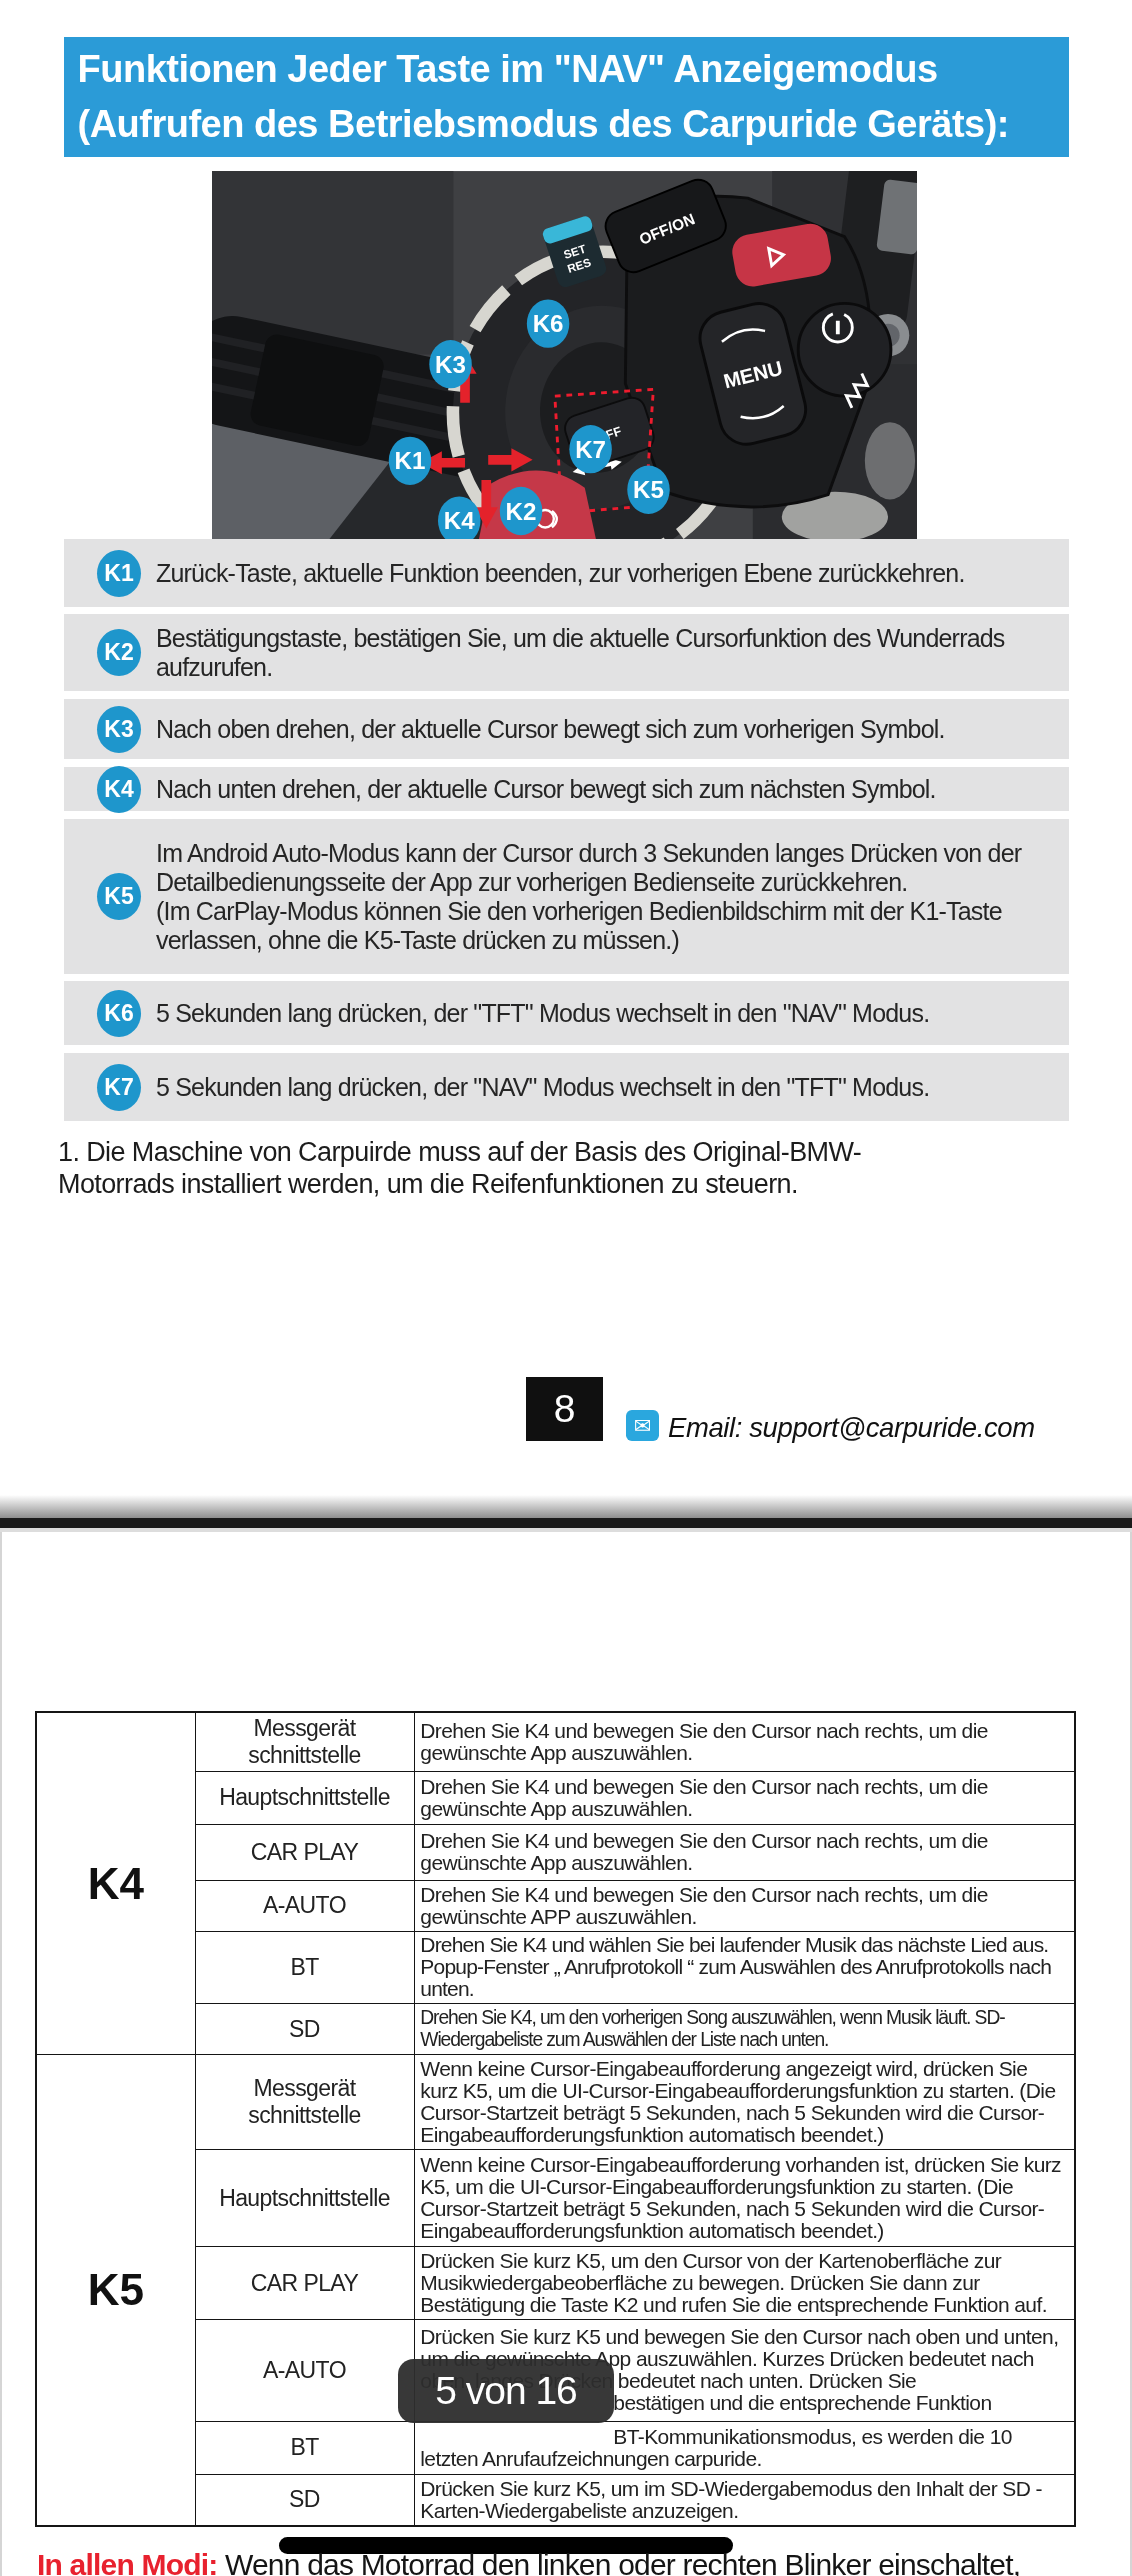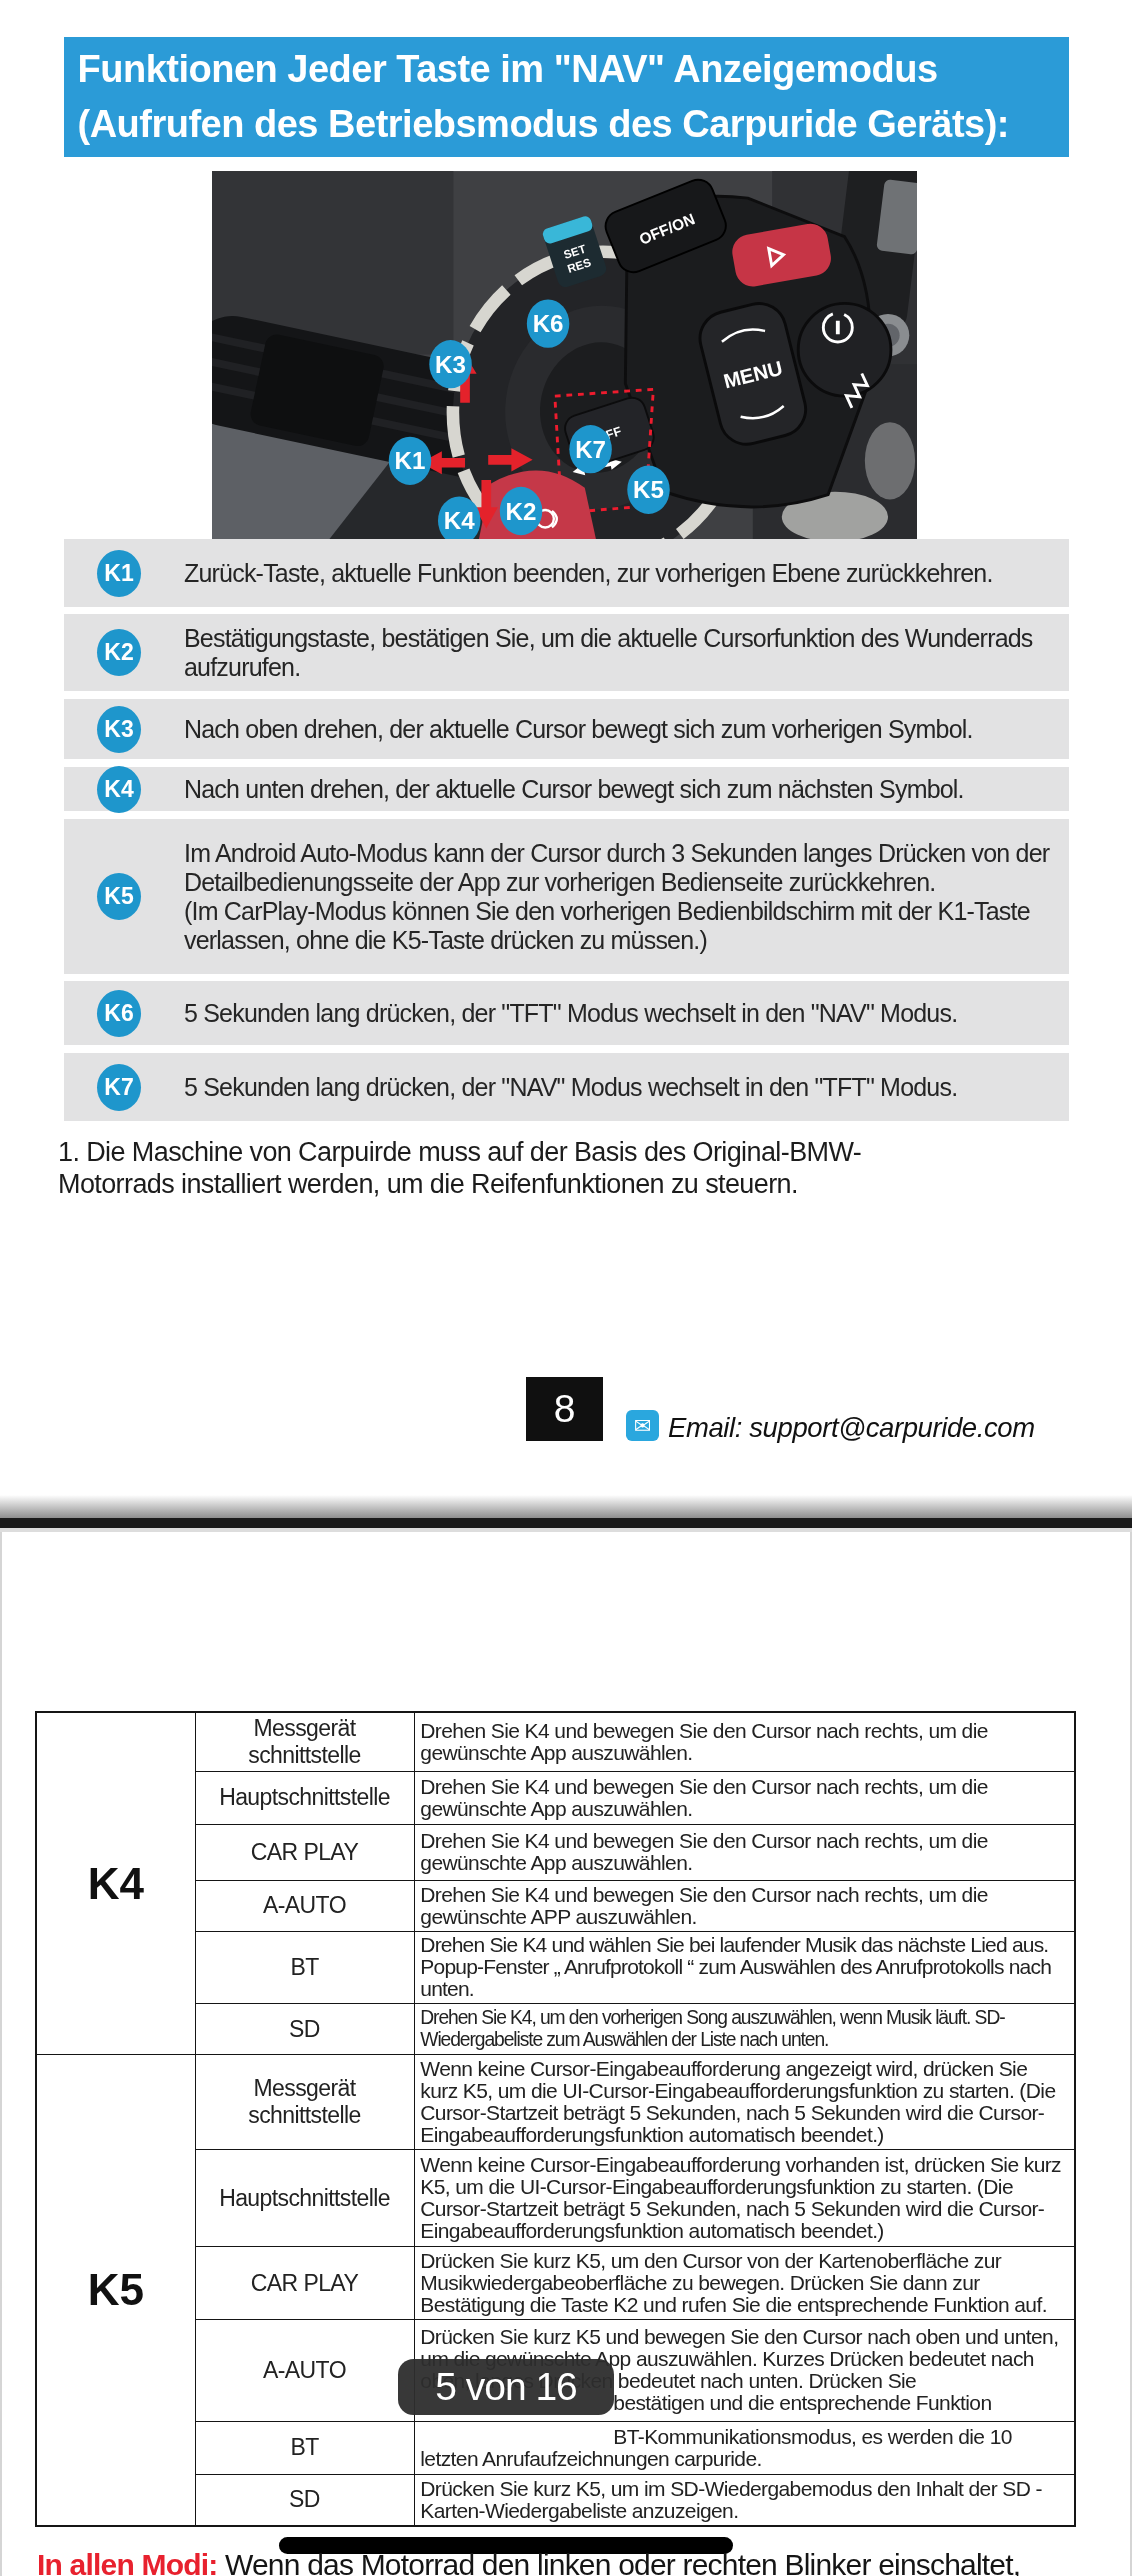--- a/index.html
+++ b/index.html
@@ -10,21 +10,21 @@
   
   .title-banner{left:64px;top:37px;width:1005px;height:120px;background:#2B9BD7;color:#ffffff;
     display:flex;flex-direction:column;justify-content:space-evenly;padding-left:13.5px;box-sizing:border-box;}
   .title-banner div{font-size:38px;font-weight:bold;letter-spacing:-0.5px;white-space:nowrap;}
 
   .photo-svg{left:212px;top:171px;}
 
   .key-row{left:64px;width:1005px;background:#E2E2E3;display:flex;align-items:center;box-sizing:border-box;}
   .key-badge{position:absolute;left:33px;width:44px;height:47px;border-radius:50%;background:#1E96CC;
     color:#fff;font-weight:bold;font-size:23px;display:flex;align-items:center;justify-content:center;}
-  .key-text{margin-left:120px;width:869px;font-size:25px;letter-spacing:-0.8px;line-height:29px;color:#252525;}
+  .key-text{margin-left:92px;width:869px;font-size:25px;letter-spacing:-0.8px;line-height:29px;color:#252525;}
   .row-k1{top:539px;height:68px;}
   .row-k2{top:614px;height:77px;}
   .row-k3{top:699px;height:60px;}
   .row-k4{top:767px;height:44px;}
   .row-k5{top:819px;height:155px;}
   .row-k6{top:981px;height:64px;}
   .row-k7{top:1053px;height:68px;}
 
   .note{left:58px;top:1136px;width:908px;font-size:27px;line-height:32px;letter-spacing:-0.6px;color:#1c1c1c;}
   .note-heading{color:#ED1C24;font-weight:bold;font-size:29px;}
@@ -46,21 +46,21 @@
   table.ktable{position:absolute;left:35px;top:1711px;border-collapse:collapse;table-layout:fixed;width:1039px;}
   table.ktable td{border:1.9px solid #151515;vertical-align:middle;box-sizing:border-box;}
   table.ktable{border:2.9px solid #151515;}
   td.group-cell{width:159px;text-align:center;font-size:44px;font-weight:bold;color:#111;}
   td.label-cell{width:219px;text-align:center;font-size:23px;letter-spacing:-0.6px;color:#222;padding:1.9px 5.8px;margin-left:12px;}
   td.desc-cell{width:661px;font-size:21px;line-height:22px;letter-spacing:-0.6px;color:#222;padding:2.9px 5.8px;}
   td.desc-cell.tight{font-size:21px;letter-spacing:-0.8px;}
   td.desc-cell.condensed{font-size:19.3px;letter-spacing:-1.1px;}
   .frag200{padding-left:193px;}
 
-  .toast{left:398px;top:2359px;width:216px;height:56px;background:rgba(45,45,45,0.95);border-radius:15.5px;
+  .toast{left:398px;top:2359px;width:216px;height:64px;background:rgba(45,45,45,0.95);border-radius:15.5px;
     color:#fff;font-size:39px;display:flex;align-items:center;justify-content:center;z-index:6;letter-spacing:-1px;}
   .pill{left:279px;top:2537px;width:454px;height:17.4px;border-radius:8.7px;background:#000;}
   .bottom-note{left:37px;top:2548px;width:1096px;font-size:30px;letter-spacing:-0.8px;white-space:nowrap;color:#151515;}
   .bottom-note .lead{color:#E8212E;font-weight:bold;}
 </style>
 </head>
 <body>
 
 <div class="screen">
 

